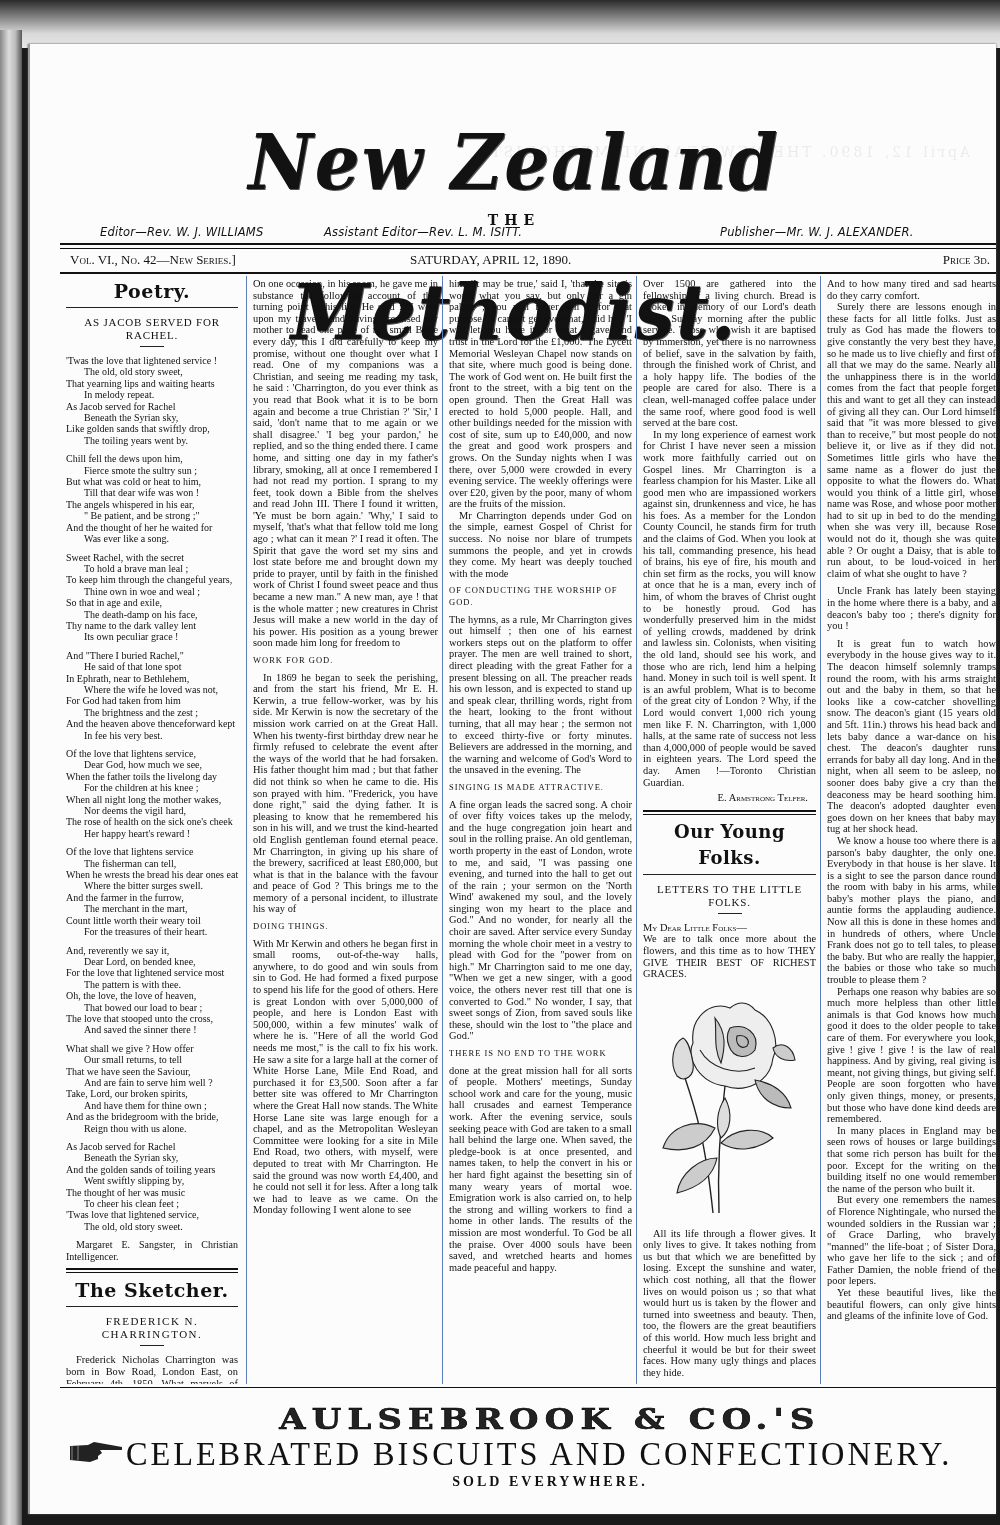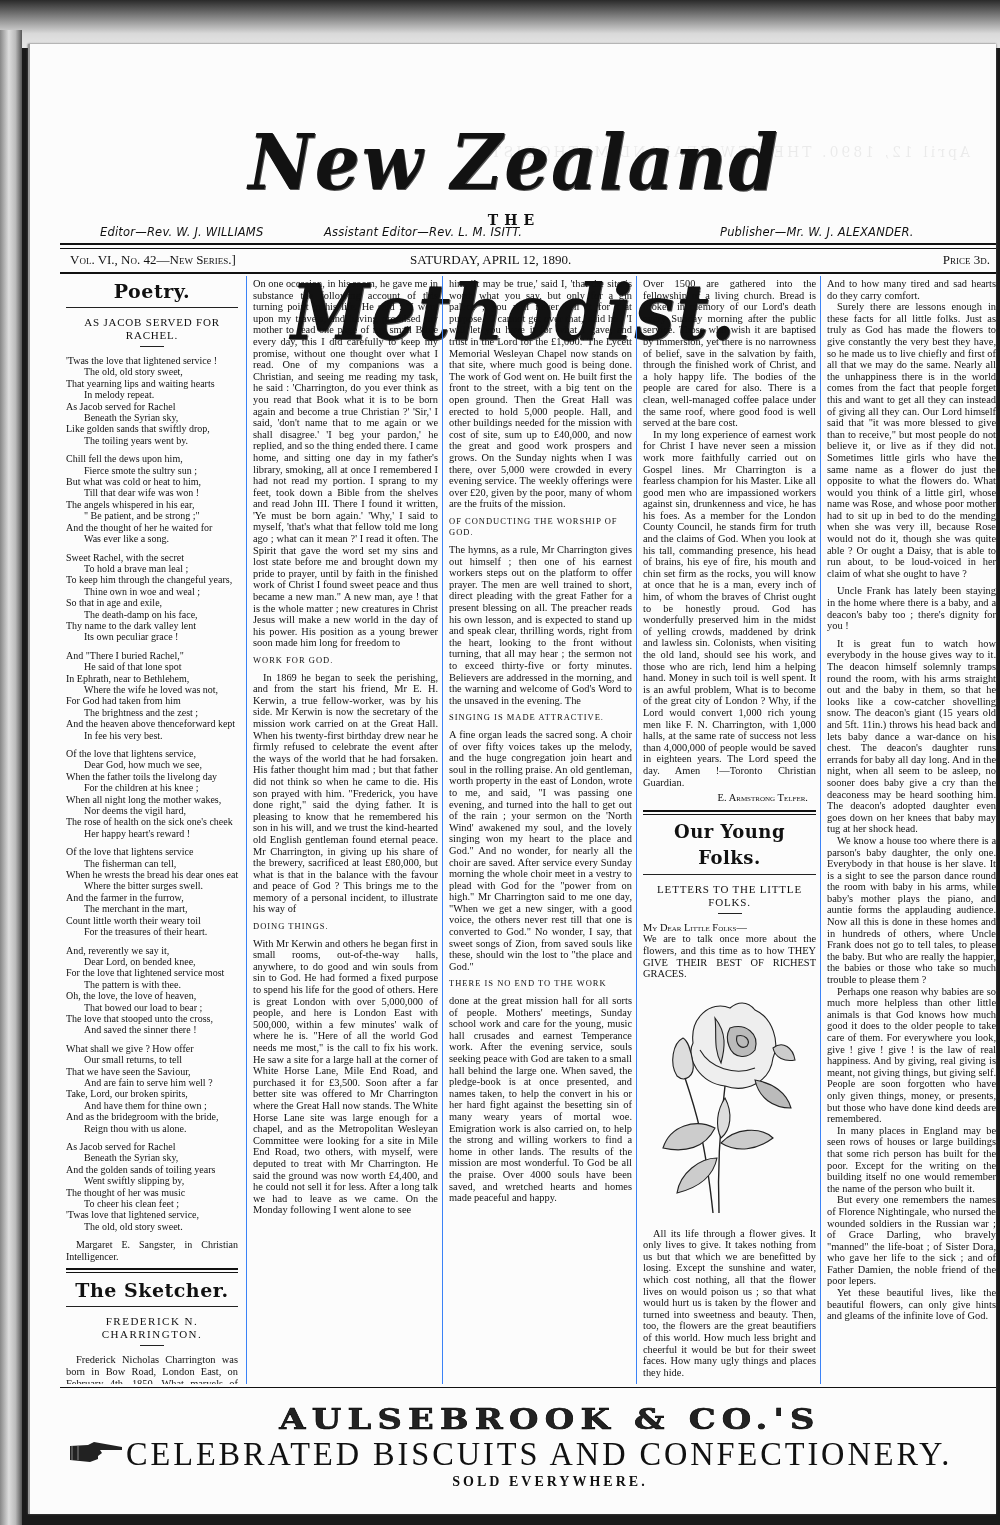--- a/index.html
+++ b/index.html
@@ -185,20 +185,21 @@
     <div class="col b" style="left:186px; width:196px; height:1108px;">
       <p class="noind">On one occasion, in his room, he gave me in substance the following account of this turning point in his life. He said : "I went upon my travels, and having promised my mother to read one page of my small Bible every day, this I did carefully to keep my promise, without one thought over what I read. One of my companions was a Christian, and seeing me reading my task, he said : 'Charrington, do you ever think as you read that Book what it is to be born again and become a true Christian ?' 'Sir,' I said, 'don't name that to me again or we shall disagree.' 'I beg your pardon,' he replied, and so the thing ended there. I came home, and sitting one day in my father's library, smoking, all at once I remembered I had not read my portion. I sprang to my feet, took down a Bible from the shelves and read John III. There I found it written, 'Ye must be born again.' 'Why,' I said to myself, 'that's what that fellow told me long ago ; what can it mean ?' I read it often. The Spirit that gave the word set my sins and lost state before me and brought down my pride to prayer, until by faith in the finished work of Christ I found sweet peace and thus became a new man." A new man, aye ! that is the whole matter ; new creatures in Christ Jesus will make a new world in the day of his power. His position as a young brewer soon made him long for freedom to</p>
       <div class="sub-caps">WORK FOR GOD.</div>
       <p>In 1869 he began to seek the perishing, and from the start his friend, Mr E. H. Kerwin, a true fellow-worker, was by his side. Mr Kerwin is now the secretary of the mission work carried on at the Great Hall. When his twenty-first birthday drew near he firmly refused to celebrate the event after the ways of the world that he had forsaken. His father thought him mad ; but that father did not think so when he came to die. His son prayed with him. "Frederick, you have done right," said the dying father. It is pleasing to know that he remembered his son in his will, and we trust the kind-hearted old English gentleman found eternal peace. Mr Charrington, in giving up his share of the brewery, sacrificed at least £80,000, but what is that in the balance with the favour and peace of God ? This brings me to the memory of a personal incident, to illustrate his way of</p>
       <div class="sub-caps">DOING THINGS.</div>
       <p class="noind">With Mr Kerwin and others he began first in small rooms, out-of-the-way halls, anywhere, to do good and win souls from sin to God. He had formed a fixed purpose to spend his life for the good of others. Here is great London with over 5,000,000 of people, and here is London East with 500,000, within a few minutes' walk of where he is. "Here of all the world God needs me most," is the call to fix his work. He saw a site for a large hall at the corner of White Horse Lane, Mile End Road, and purchased it for £3,500. Soon after a far better site was offered to Mr Charrington where the Great Hall now stands. The White Horse Lane site was large enough for a chapel, and as the Metropolitan Wesleyan Committee were looking for a site in Mile End Road, two others, with myself, were deputed to treat with Mr Charrington. He said the ground was now worth £4,400, and he could not sell it for less. After a long talk we had to leave as we came. On the Monday following I went alone to see</p>
     </div>
 
     <div class="col b" style="left:382px; width:194px; height:1108px;">
       <p class="noind">him. 'It may be true,' said I, 'that the site is worth what you say, but only for a gin palace ; you will never sell it for that purpose.' 'I cannot get over that,' said he ; 'I will let you have it for what I gave, and trust in the Lord for the £1,000.' The Lycett Memorial Wesleyan Chapel now stands on that site, where much good is being done. The work of God went on. He built first the front to the street, with a big tent on the open ground. Then the Great Hall was erected to hold 5,000 people. Hall, and other buildings needed for the mission with cost of site, sum up to £40,000, and now the great and good work prospers and grows. On the Sunday nights when I was there, over 5,000 were crowded in every evening service. The weekly offerings were over £20, given by the poor, many of whom are the fruits of the mission.</p>
+      <p>Mr Charrington depends under God on the simple, earnest Gospel of Christ for success. No noise nor blare of trumpets summons the people, and yet in crowds they come. My heart was deeply touched with the mode</p>
       <div class="sub-caps">OF CONDUCTING THE WORSHIP OF GOD.</div>
       <p class="noind">The hymns, as a rule, Mr Charrington gives out himself ; then one of his earnest workers steps out on the platform to offer prayer. The men are well trained to short, direct pleading with the great Father for a present blessing on all. The preacher reads his own lesson, and is expected to stand up and speak clear, thrilling words, right from the heart, looking to the front without turning, that all may hear ; the sermon not to exceed thirty-five or forty minutes. Believers are addressed in the morning, and the warning and welcome of God's Word to the unsaved in the evening. The</p>
       <div class="sub-caps">SINGING IS MADE ATTRACTIVE.</div>
       <p class="noind">A fine organ leads the sacred song. A choir of over fifty voices takes up the melody, and the huge congregation join heart and soul in the rolling praise. An old gentleman, worth property in the east of London, wrote to me, and said, "I was passing one evening, and turned into the hall to get out of the rain ; your sermon on the 'North Wind' awakened my soul, and the lovely singing won my heart to the place and God." And no wonder, for nearly all the choir are saved. After service every Sunday morning the whole choir meet in a vestry to plead with God for the "power from on high." Mr Charrington said to me one day, "When we get a new singer, with a good voice, the others never rest till that one is converted to God." No wonder, I say, that sweet songs of Zion, from saved souls like these, should win the lost to "the place and God."</p>
       <div class="sub-caps">THERE IS NO END TO THE WORK</div>
       <p class="noind">done at the great mission hall for all sorts of people. Mothers' meetings, Sunday school work and care for the young, music hall crusades and earnest Temperance work. After the evening service, souls seeking peace with God are taken to a small hall behind the large one. When saved, the pledge-book is at once presented, and names taken, to help the convert in his or her hard fight against the besetting sin of many weary years of mortal woe. Emigration work is also carried on, to help the strong and willing workers to find a home in other lands. The results of the mission are most wonderful. To God be all the praise. Over 4000 souls have been saved, and wretched hearts and homes made peaceful and happy.</p>
     </div>
 
     <div class="col b" style="left:576px; width:184px; height:1108px;">
       <p class="noind">Over 1500 are gathered into the fellowship of a living church. Bread is broken in memory of our Lord's death every Sunday morning after the public service. Those who wish it are baptised by immersion, yet there is no narrowness of belief, save in the salvation by faith, through the finished work of Christ, and a holy happy life. The bodies of the people are cared for also. There is a clean, well-managed coffee palace under the same roof, where good food is well served at the bare cost.</p>

